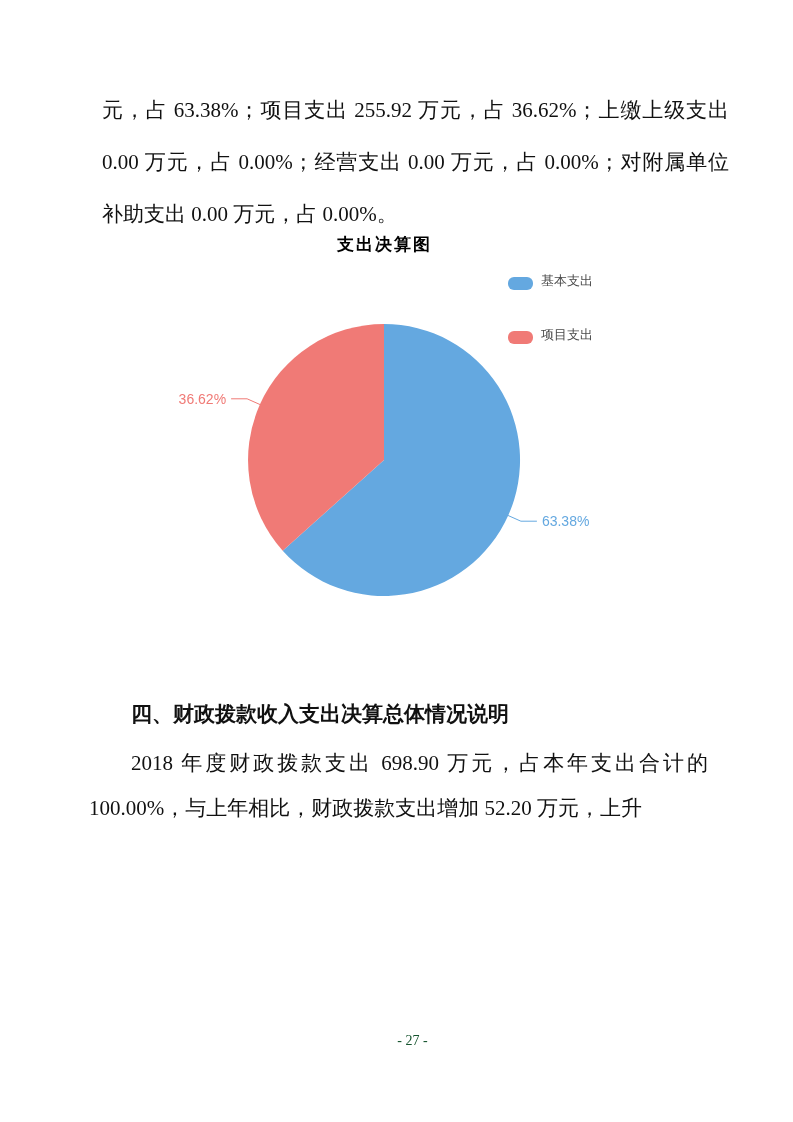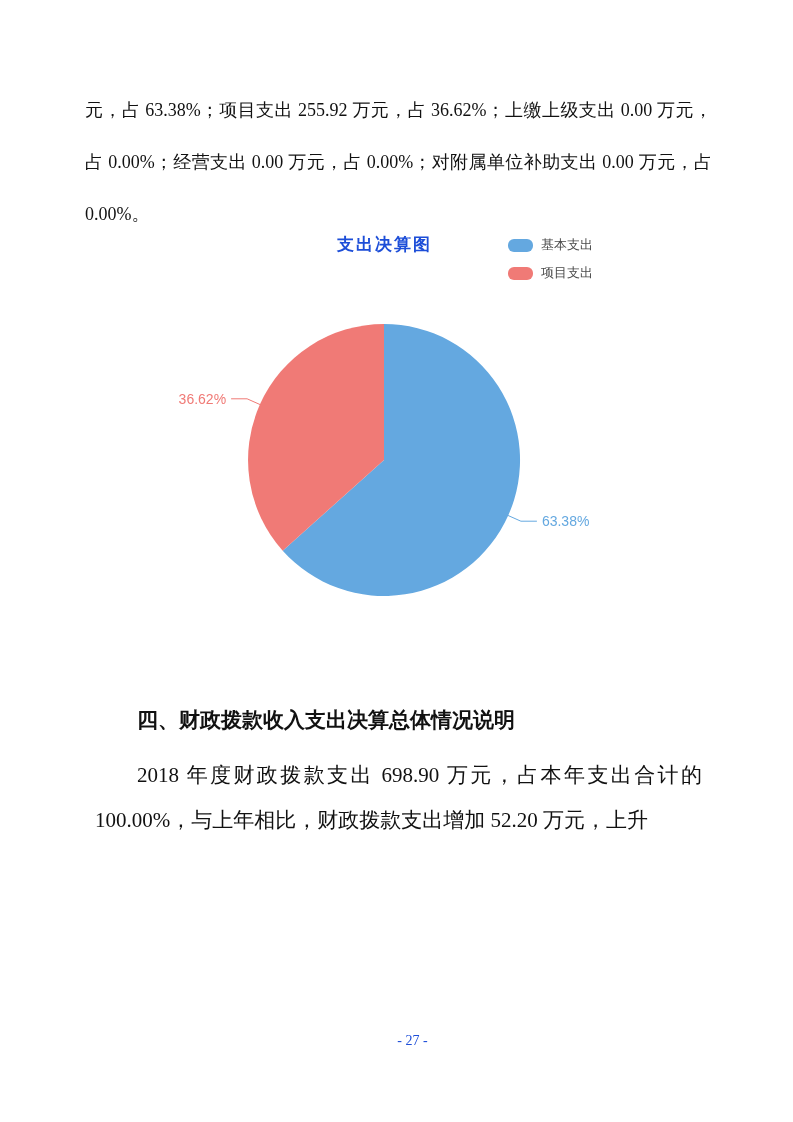--- a/index.html
+++ b/index.html
@@ -7,51 +7,51 @@
     position:relative;
     width:793px;height:1122px;
     margin:0 auto;
     background:#ffffff;
     font-family:"Liberation Serif","DejaVu Serif",serif;
     color:#111111;
     overflow:hidden;
   }
   .body-text{
     position:absolute;
-    left:85px;
+    left:102px;
     width:627px;
-    font-size:18px;
+    font-size:21px;
     text-align:justify;
     font-family:Liberation Serif, serif;
   }
   .para{margin:0;line-height:52px;}
   .flow{position:absolute;left:85px;top:688px;width:627px;font-size:21px;}
-  .flow p{margin:10px;line-height:45px;text-align:justify;}
+  .flow p{margin:4px;line-height:45px;text-align:justify;}
   .flow .heading{font-weight:bold;text-indent:2em;}
   .flow .indent{text-indent:2em;}
   .chart-title{
     position:absolute;left:337px;top:233px;
     font-family:Liberation Mono, monospace;
-    font-size:17px;font-weight:bold;color:#1d4ed8;letter-spacing:2px;
+    font-size:17px;font-weight:bold;color:#000000;letter-spacing:2px;
   }
   .legend{
     position:absolute;left:508px;top:236px;
     font-family:"Liberation Sans","DejaVu Sans",sans-serif;
   }
-  .legend-row{display:flex;align-items:center;margin-bottom:10px;}
+  .legend-row{display:flex;align-items:flex-end;margin-bottom:10px;margin-top:36px;}
   .legend-swatch{width:25px;height:13px;border-radius:6px;margin-right:8px;flex:0 0 auto;}
   .legend-label{font-size:13px;color:#4a4a4a;}
   .pie-svg{position:absolute;left:170px;top:300px;}
   .pie-label{
     font-family:"Liberation Sans","DejaVu Sans",sans-serif;
     font-size:14px;
   }
   .footer{
     position:absolute;left:0;right:0;top:1033px;
-    text-align:center;font-size:14px;color:#1d4ed8;padding-left:32px;
+    text-align:center;font-size:14px;color:#14532d;padding-left:32px;
   }
 </style>
 </head>
 <body>
 
 <div class="page">
 
   <div class="body-text" style="top:84px;">
     <p class="para">元，占 63.38%；项目支出 255.92 万元，占 36.62%；上缴上级支出 0.00 万元，占 0.00%；经营支出 0.00 万元，占 0.00%；对附属单位补助支出 0.00 万元，占 0.00%。</p>
   </div>

